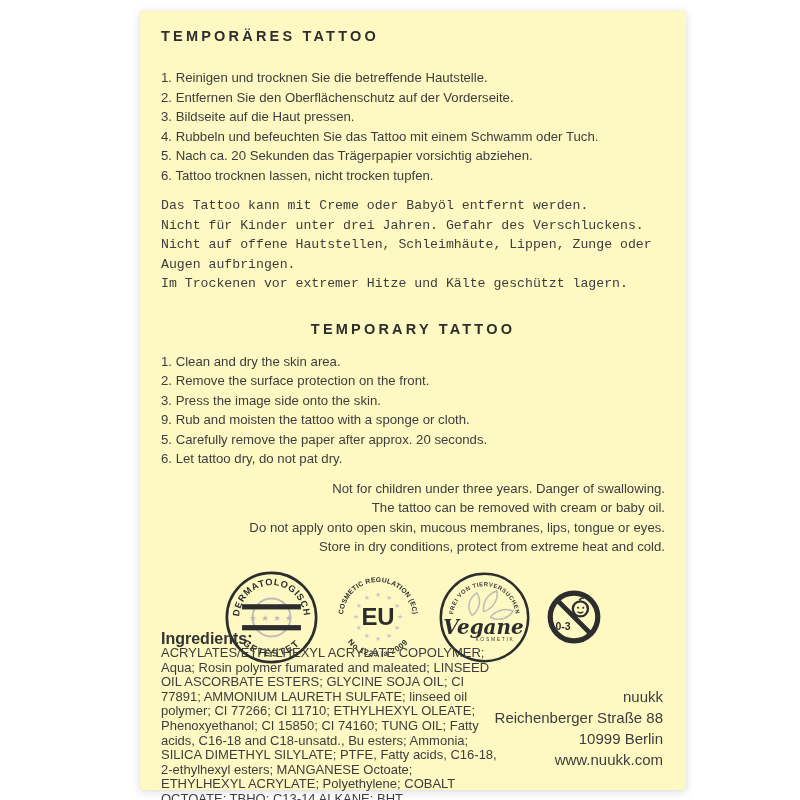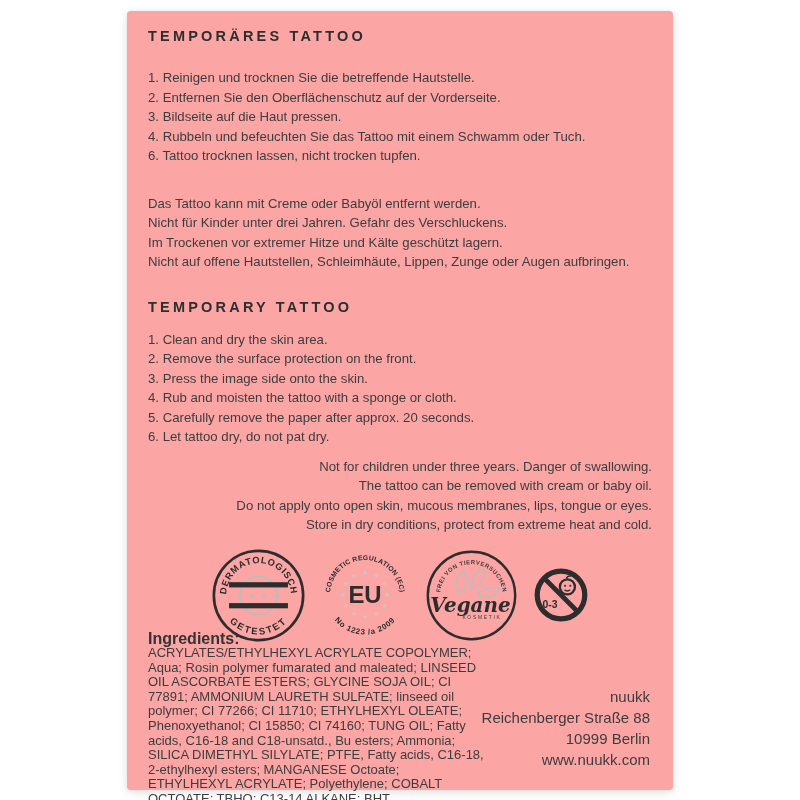--- a/index.html
+++ b/index.html
@@ -1,29 +1,29 @@
 <!DOCTYPE html>
 <html><head>
 <meta charset="utf-8">
 <style>
   * { margin:0; padding:0; box-sizing:border-box; }
   html,body { width:800px; height:800px; background:#ffffff; font-family:"Liberation Sans", sans-serif; }
   .page { position:relative; width:800px; height:800px; background:#ffffff; overflow:hidden; }
   .card {
-    position:absolute; left:127px; top:11px; width:546px; height:779px;
-    background:#fca5a5; border-radius:4px;
+    position:absolute; left:140px; top:11px; width:546px; height:779px;
+    background:#fef9c3; border-radius:4px;
     box-shadow:0 2px 10px rgba(0,0,0,.14), 0 0 1px rgba(0,0,0,.12);
     padding:16px 21px;
   }
   .title { font-size:14.5px; font-weight:700; letter-spacing:3.2px; color:#2e2e2e; line-height:18px; }
-  .title.right { text-align:left; }
+  .title.right { text-align:center; }
   .block { color:#3d3d3d; }
   .line { font-size:13.2px; line-height:19.5px; color:#3d3d3d; }
   .steps-de { margin-top:23px; }
-  .notes-de { margin-top:28px; }
+  .notes-de { margin-top:11px;font-family:Liberation Mono, monospace; }
   .title-en { margin-top:26px; }
   .steps-en { margin-top:14px; text-align:left; }
   .notes-en { margin-top:10px; text-align:right; }
   .badges { margin-top:12px; height:97px; display:flex; justify-content:center; align-items:center; gap:13px; }
   .badge { flex:0 0 auto; }
   .ingredients { position:absolute; left:21px; top:620px; width:336px; }
   .ing-head { font-size:16px; font-weight:700; line-height:15px; color:#333333; }
   .ing-text { font-size:13px; line-height:14.6px; color:#3d3d3d; }
   .address { position:absolute; right:23px; bottom:20px; text-align:right; font-size:15px; line-height:21px; color:#3d3d3d; }
 </style>
@@ -33,37 +33,38 @@
 <div class="page">
   <div class="card">
 
     <div class="title">TEMPORÄRES TATTOO</div>
 
     <div class="block steps-de">
       <div class="line">1. Reinigen und trocknen Sie die betreffende Hautstelle.</div>
       <div class="line">2. Entfernen Sie den Oberflächenschutz auf der Vorderseite.</div>
       <div class="line">3. Bildseite auf die Haut pressen.</div>
       <div class="line">4. Rubbeln und befeuchten Sie das Tattoo mit einem Schwamm oder Tuch.</div>
+      <div class="line">5. Nach ca. 20 Sekunden das Trägerpapier vorsichtig abziehen.</div>
       <div class="line">6. Tattoo trocknen lassen, nicht trocken tupfen.</div>
     </div>
 
     <div class="block notes-de">
       <div class="line">Das Tattoo kann mit Creme oder Babyöl entfernt werden.</div>
       <div class="line">Nicht für Kinder unter drei Jahren. Gefahr des Verschluckens.</div>
+      <div class="line">Nicht auf offene Hautstellen, Schleimhäute, Lippen, Zunge oder Augen aufbringen.</div>
       <div class="line">Im Trockenen vor extremer Hitze und Kälte geschützt lagern.</div>
-      <div class="line">Nicht auf offene Hautstellen, Schleimhäute, Lippen, Zunge oder Augen aufbringen.</div>
     </div>
 
     <div class="title right title-en">TEMPORARY TATTOO</div>
 
     <div class="block steps-en">
       <div class="line">1. Clean and dry the skin area.</div>
       <div class="line">2. Remove the surface protection on the front.</div>
       <div class="line">3. Press the image side onto the skin.</div>
-      <div class="line">4. Rub and moisten the tattoo with a sponge or cloth.</div>
+      <div class="line">9. Rub and moisten the tattoo with a sponge or cloth.</div>
       <div class="line">5. Carefully remove the paper after approx. 20 seconds.</div>
       <div class="line">6. Let tattoo dry, do not pat dry.</div>
     </div>
 
     <div class="block notes-en">
       <div class="line">Not for children under three years. Danger of swallowing.</div>
       <div class="line">The tattoo can be removed with cream or baby oil.</div>
       <div class="line">Do not apply onto open skin, mucous membranes, lips, tongue or eyes.</div>
       <div class="line">Store in dry conditions, protect from extreme heat and cold.</div>
     </div>

